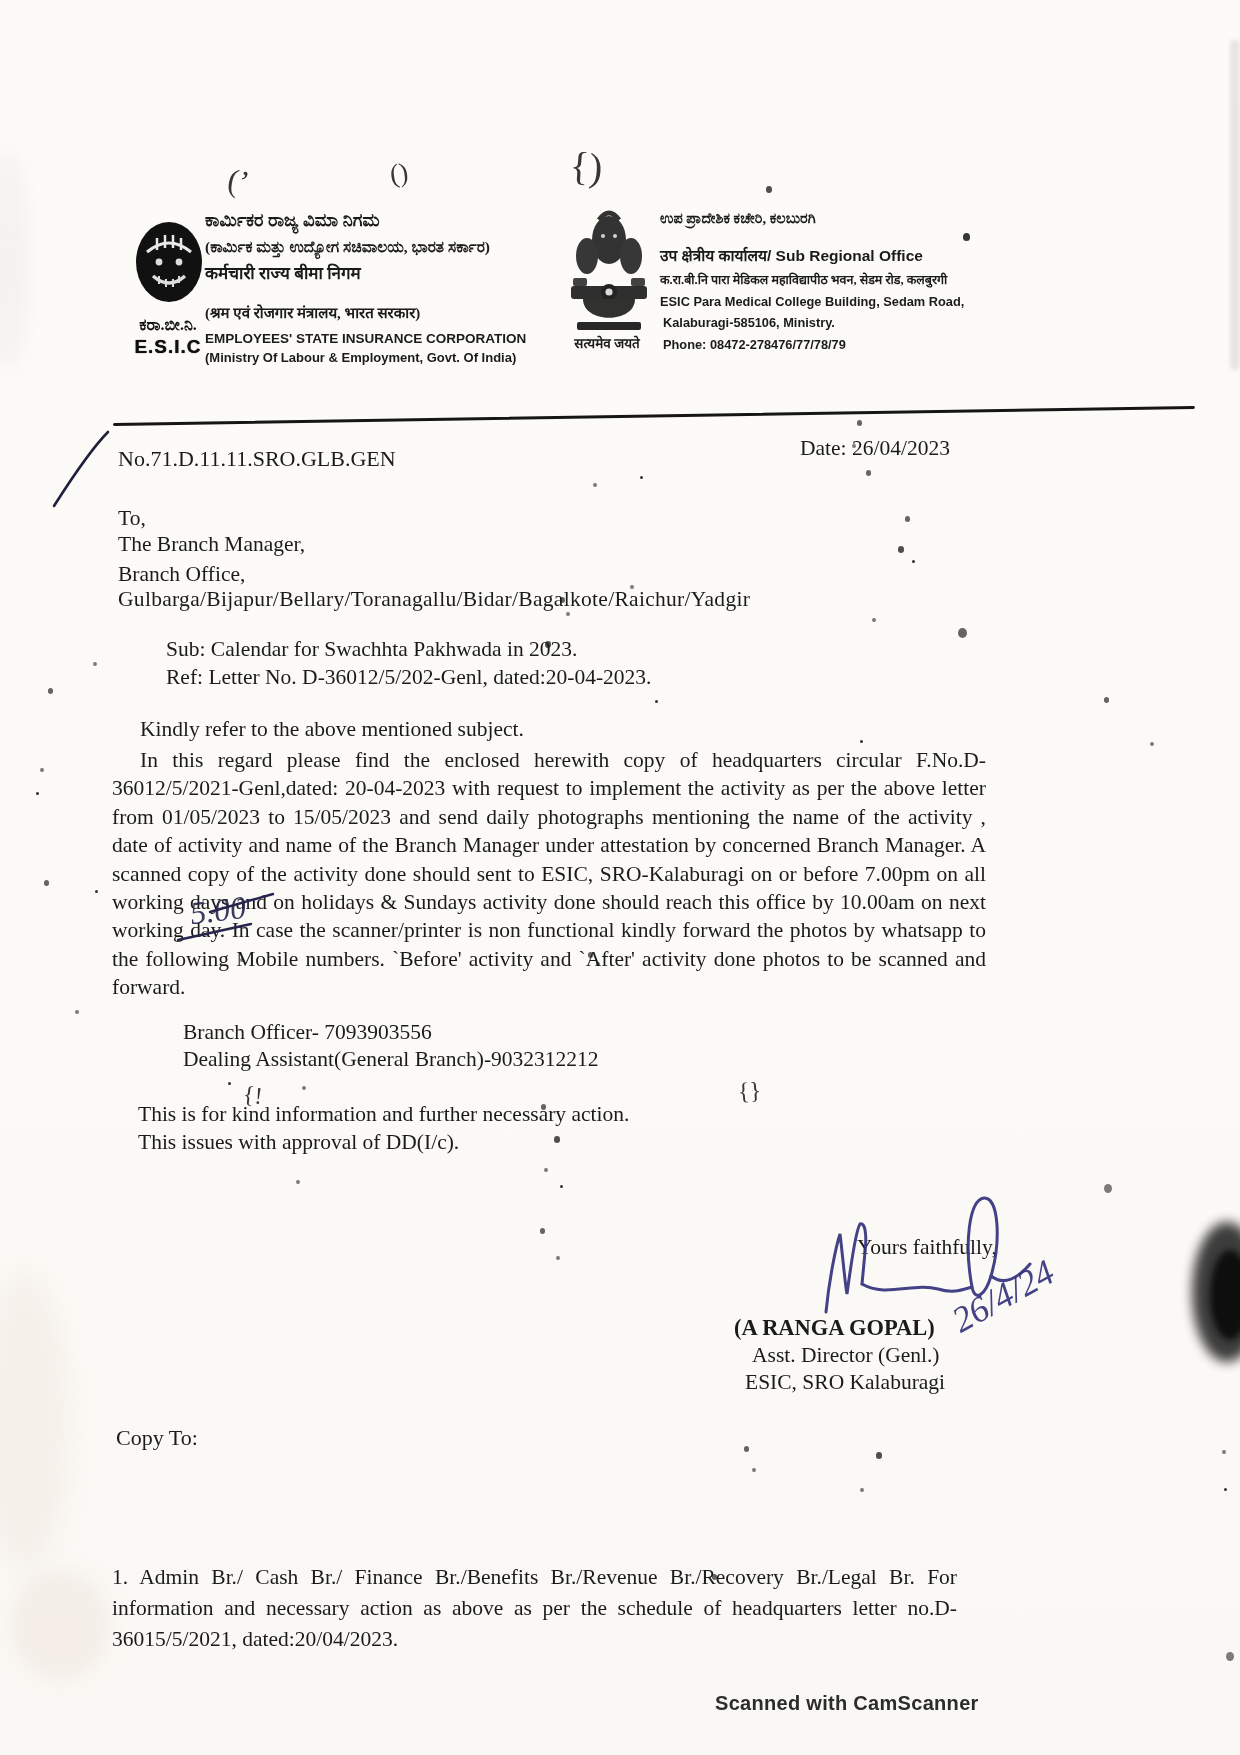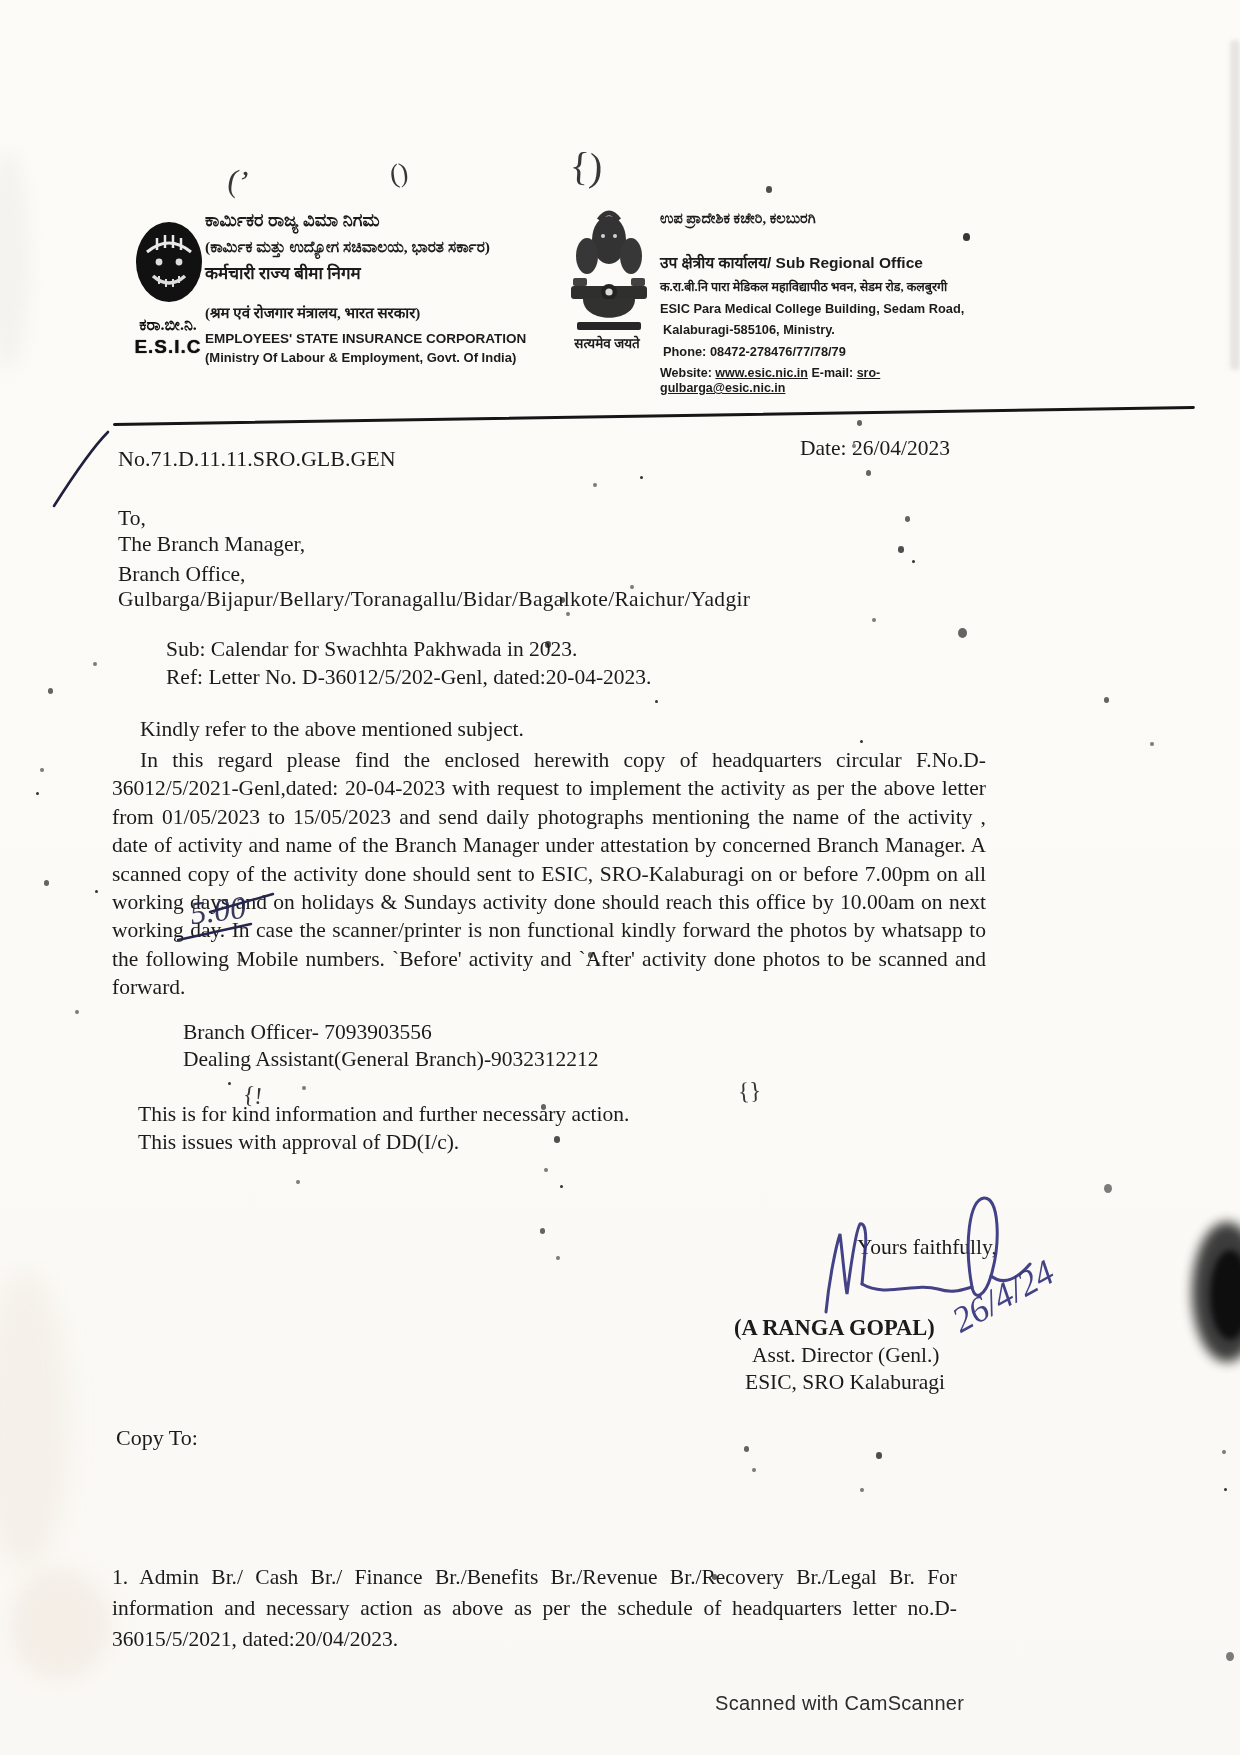--- a/index.html
+++ b/index.html
@@ -14,21 +14,21 @@
   .fs21{font-size:21.5px;}
   .just{text-align:justify;}
   .hdr-left{line-height:1.15;}
   .speck{position:absolute;background:#141414;border-radius:50%;}
   .blotch{position:absolute;border-radius:50%;}
   .u{text-decoration:underline;}
   .stray{position:absolute;color:#151515;font-family:"Liberation Serif",serif;opacity:.85;}
   .hw{font-style:italic;color:#35337e;}
   .divider{position:absolute;left:113px;top:423px;width:1082px;height:3.2px;background:#161616;
            transform:rotate(-0.9deg);transform-origin:left center;border-radius:2px;}
-  .footer-txt{font-family:"Liberation Sans",sans-serif;font-weight:400;color:#2c2c2c;letter-spacing:.3px;}
+  .footer-txt{font-family:"Liberation Sans",sans-serif;font-weight:700;color:#2c2c2c;letter-spacing:.3px;}
 </style>
 </head>
 <body>
 
 <div class="page">
 
   <div class="blotch" style="left:-20px;top:1270px;width:90px;height:300px;background:rgba(214,184,160,.13);filter:blur(12px);"></div>
   <div class="blotch" style="left:10px;top:1570px;width:100px;height:110px;background:rgba(214,184,160,.15);filter:blur(10px);"></div>
   <div class="blotch" style="left:1230px;top:40px;width:10px;height:330px;background:rgba(120,120,120,.16);filter:blur(2px);border-radius:4px;"></div>
   <div class="blotch" style="left:-15px;top:150px;width:45px;height:220px;background:rgba(180,180,180,.10);filter:blur(9px);"></div>
@@ -77,32 +77,26 @@
     <rect x="10" y="80" width="14" height="8" rx="2" fill="#333333"></rect>
     <rect x="68" y="80" width="14" height="8" rx="2" fill="#333333"></rect>
     <circle cx="46" cy="94" r="8" fill="#111111"></circle>
     <circle cx="46" cy="94" r="3.6" fill="#d8d8d8"></circle>
     <path d="M20,101 C20,126 72,126 72,101 Z" fill="#202020"></path>
     <rect x="14" y="124" width="64" height="8" rx="2" fill="#161616"></rect>
   </svg>
   <div class="abs b blur1" style="left:552px;top:334px;width:110px;text-align:center;font-size:13.5px;">सत्यमेव जयते</div>
 
   <div class="abs" style="left:660px;top:210px;width:340px;line-height:1.2;">
-    <div class="b blur1" style="font-size:14.5px;margin-bottom:27px;">ಉಪ ಪ್ರಾದೇಶಿಕ ಕಚೇರಿ, ಕಲಬುರಗಿ</div>
+    <div class="b blur1" style="font-size:14.5px;margin-bottom:20px;">ಉಪ ಪ್ರಾದೇಶಿಕ ಕಚೇರಿ, ಕಲಬುರಗಿ</div>
     <div class="b sans blur1" style="font-size:15.5px;margin-bottom:7px;">उप क्षेत्रीय कार्यालय/ Sub Regional Office</div>
     <div class="b blur1" style="font-size:12.5px;margin-bottom:6px;">क.रा.बी.नि पारा मेडिकल महाविद्यापीठ भवन, सेडम रोड, कलबुरगी</div>
     <div class="b sans" style="font-size:12.8px;margin-bottom:6px;">ESIC Para Medical College Building, Sedam Road,</div>
     <div class="b sans" style="font-size:12.8px;margin-bottom:6px;padding-left:3px;">Kalaburagi-585106, Ministry.</div>
     <div class="b sans" style="font-size:12.8px;margin-bottom:7px;padding-left:3px;">Phone: 08472-278476/77/78/79</div>
-    <div class="b sans" style="font-size:12.5px;">
-      <span>Website:</span>
-      <span class="u">www.esic.nic.in</span>
-      <span>E-mail:</span>
-      <span class="u">sro-gulbarga@esic.nic.in</span>
-    </div>
   </div>
 
   <div class="divider"></div>
 
   <div class="abs fs22" style="left:118px;top:446px;">No.71.D.11.11.SRO.GLB.GEN</div>
   <div class="abs fs21" style="left:800px;top:436px;">Date: 26/04/2023</div>
 
   <svg class="abs" style="left:48px;top:428px;" width="66" height="82" viewBox="0 0 66 82">
     <path d="M6,78 C20,56 42,22 60,4" stroke="#20203a" stroke-width="2.6" fill="none" stroke-linecap="round"></path>
   </svg>

